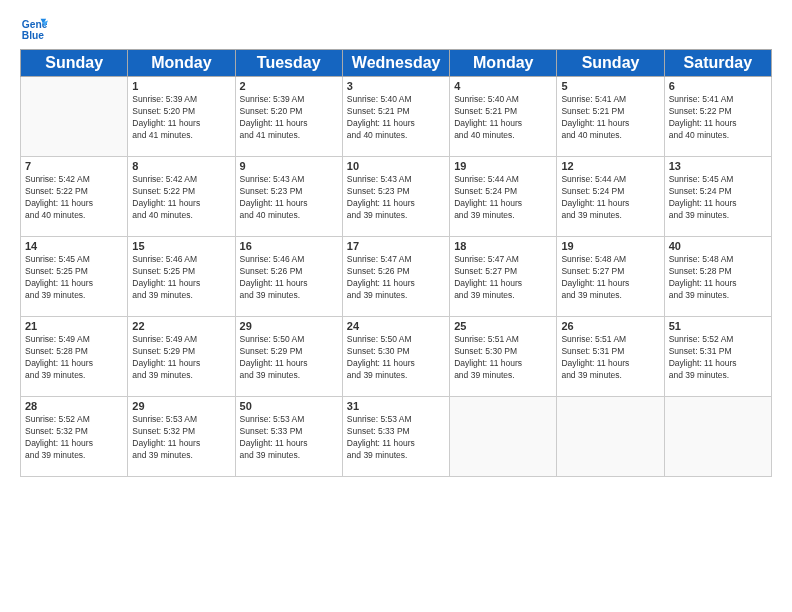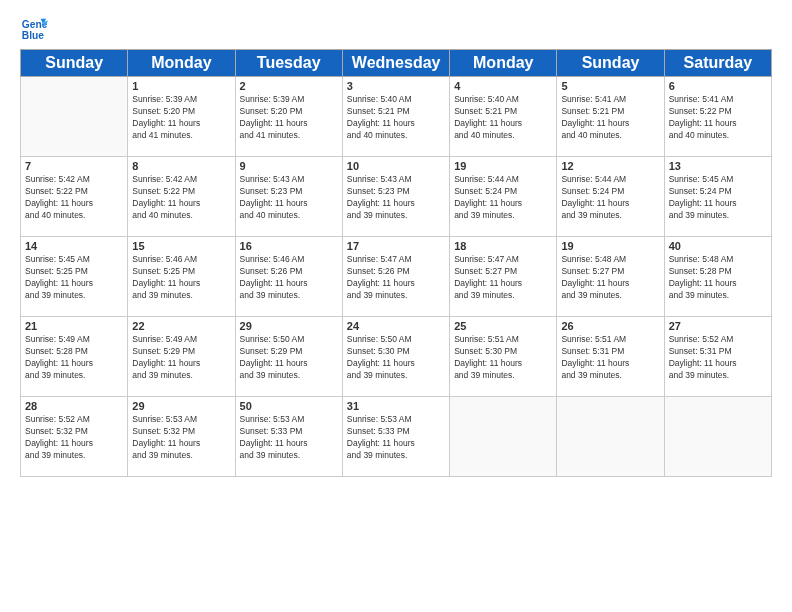--- a/index.html
+++ b/index.html
@@ -219,21 +219,21 @@
           </td>
           <td>
             <div class="day-num">25</div>
             <div class="cell-text">Sunrise: 5:51 AM<br>Sunset: 5:30 PM<br>Daylight: 11 hours<br>and 39 minutes.</div>
           </td>
           <td>
             <div class="day-num">26</div>
             <div class="cell-text">Sunrise: 5:51 AM<br>Sunset: 5:31 PM<br>Daylight: 11 hours<br>and 39 minutes.</div>
           </td>
           <td>
-            <div class="day-num">27</div>
+            <div class="day-num">51</div>
             <div class="cell-text">Sunrise: 5:52 AM<br>Sunset: 5:31 PM<br>Daylight: 11 hours<br>and 39 minutes.</div>
           </td>
         </tr>
         <tr>
           <td>
             <div class="day-num">28</div>
             <div class="cell-text">Sunrise: 5:52 AM<br>Sunset: 5:32 PM<br>Daylight: 11 hours<br>and 39 minutes.</div>
           </td>
           <td>
             <div class="day-num">29</div>

